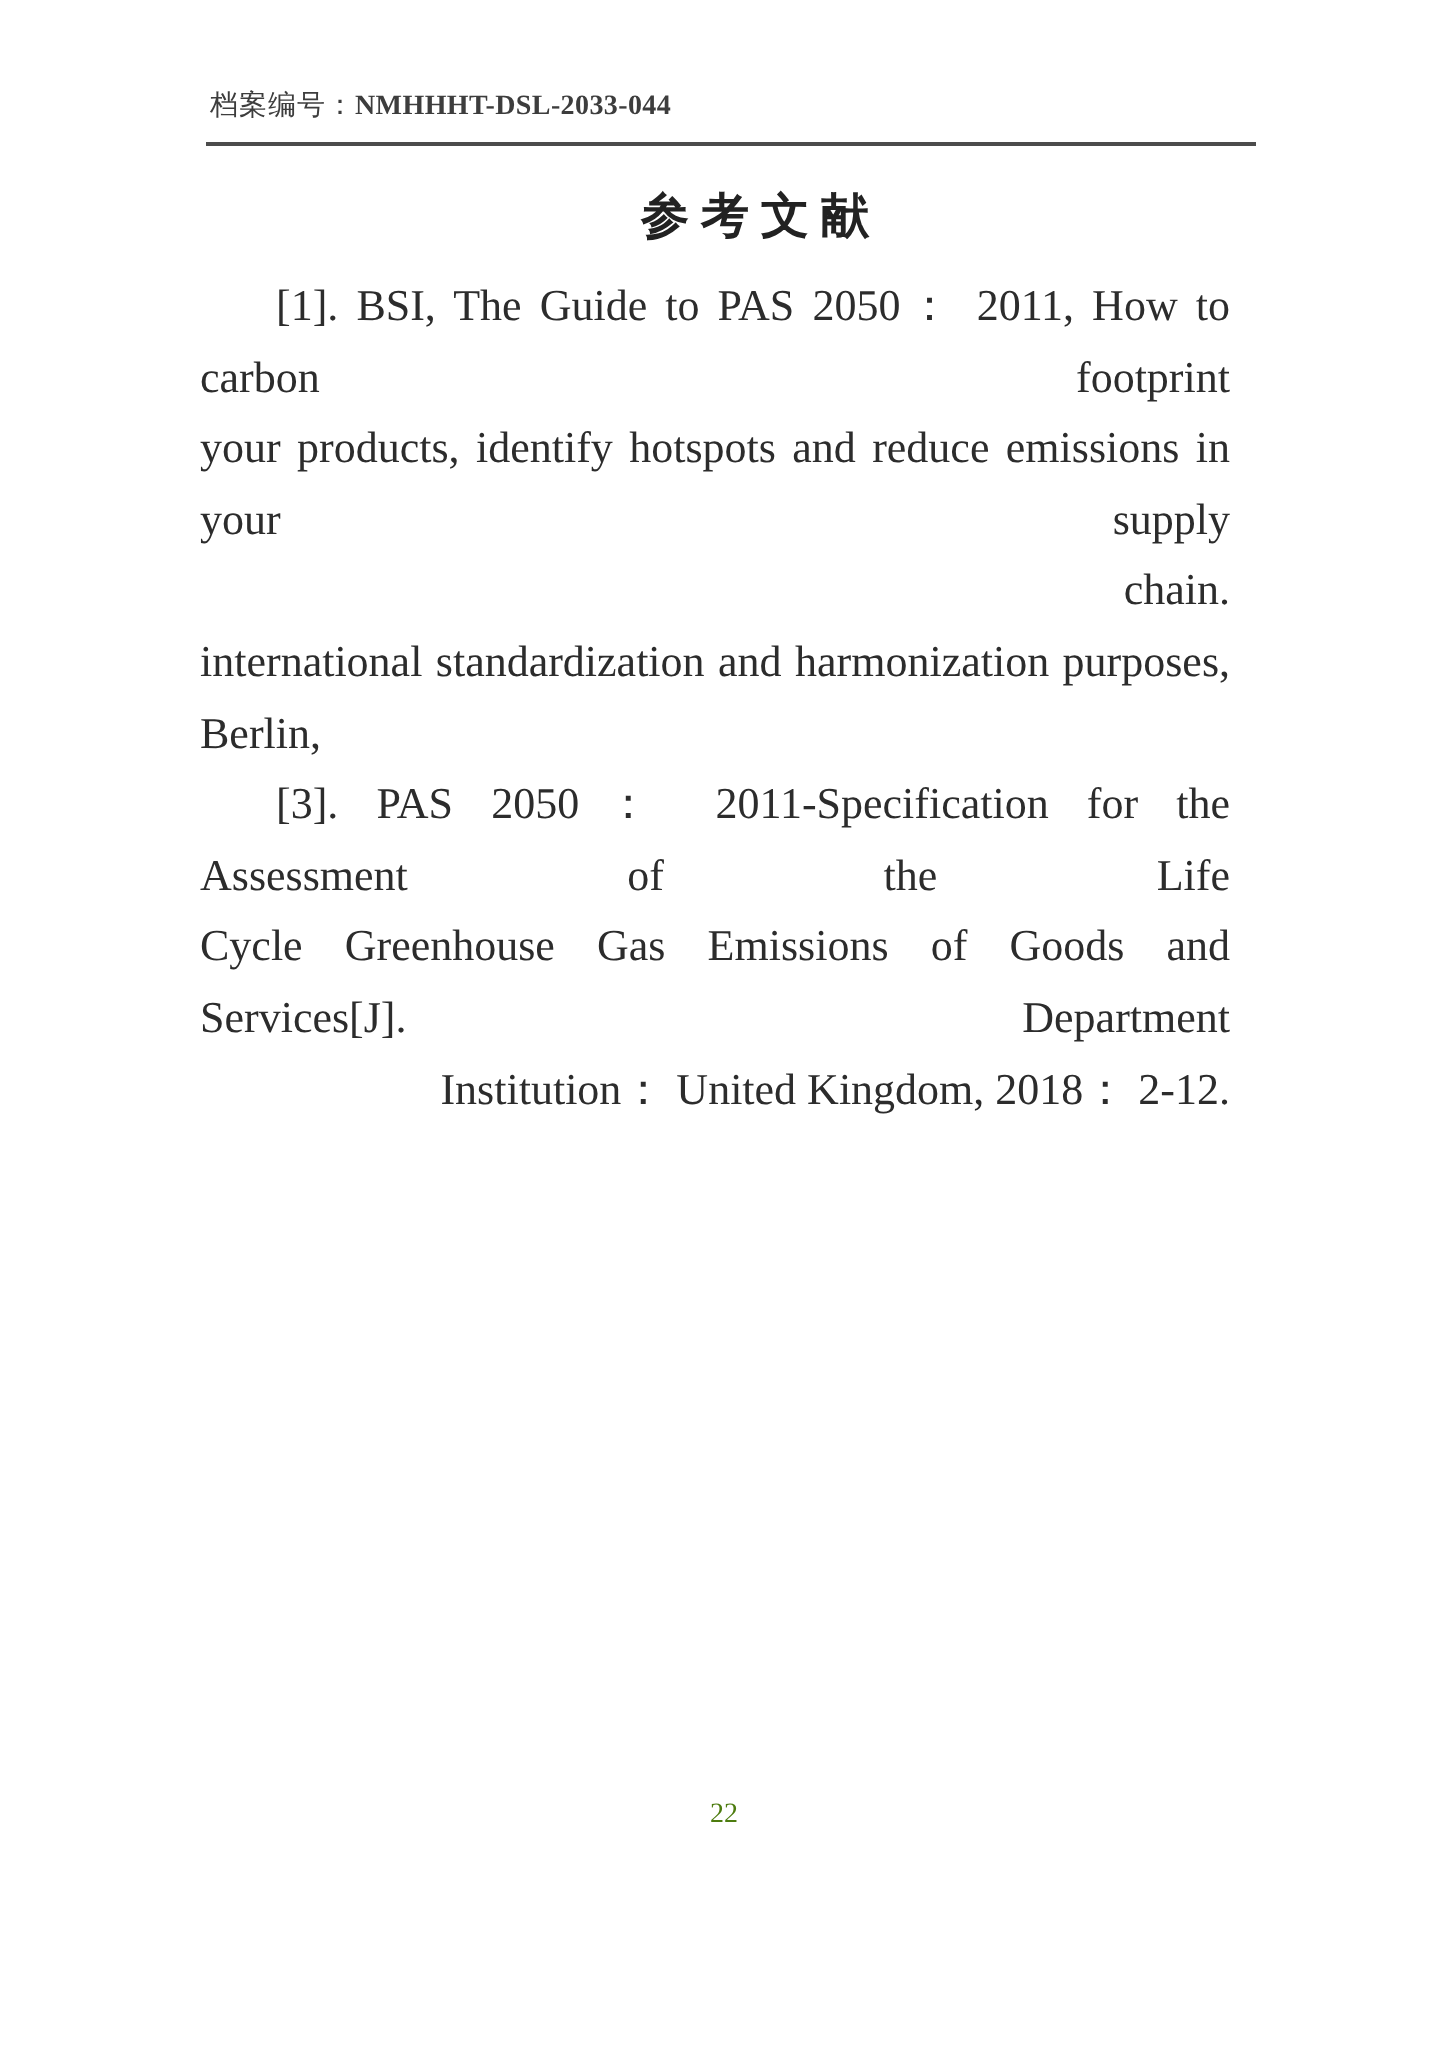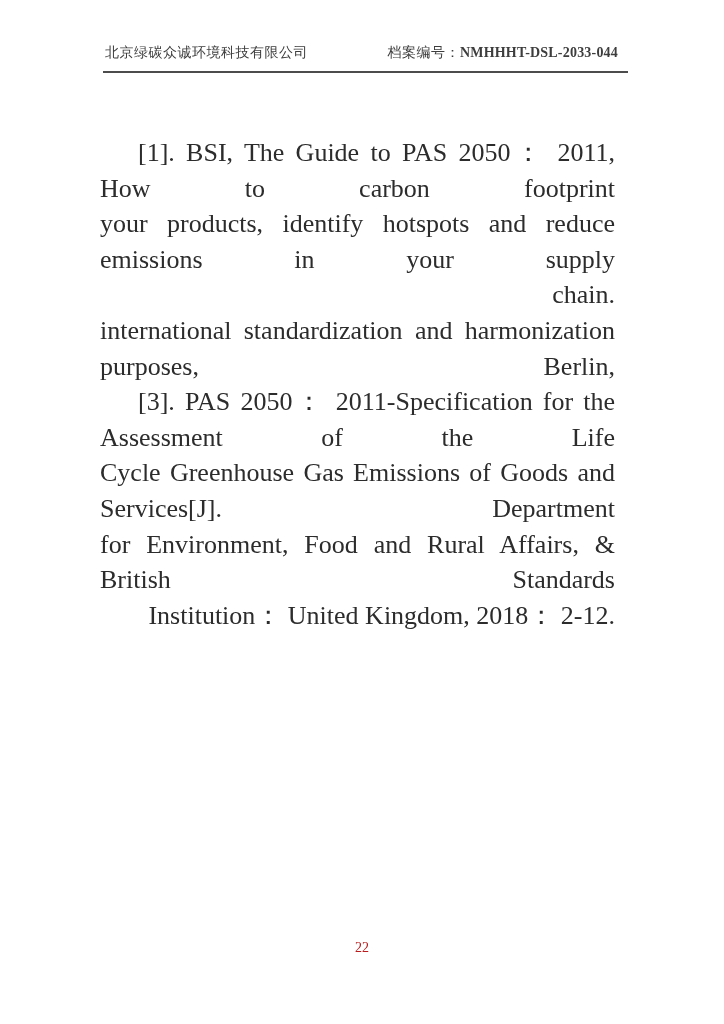--- a/index.html
+++ b/index.html
@@ -53,77 +53,76 @@
     font-weight: 600;
     letter-spacing: 6px;
     color: #222222;
   }
   
   .bodytext {
     position: absolute;
     top: 135px;
     left: 100px;
     width: 515px;
-    font-size: 26px;
+    font-size: 22px;
     line-height: 35.6px;
     color: var(--text, #2c2c2c);
   }
   .ln {
     min-height: 35.6px;
     text-align: right;
   }
   .ln.j {
     text-align: justify;
     text-align-last: justify;
     text-justify: inter-word;
   }
   .ln.ind {
     text-indent: 38px;
   }
   
   .pageno {
     position: absolute;
-    top: 940px;
+    top: 900px;
     left: 0;
     width: 724px;
     text-align: center;
     font-size: 14px;
-    color: #b91c1c;
+    color: #4d7c0f;
   }
 </style>
 </head>
 <body>
 
 <div class="page" style="--text: #2c2c2c; --header-text: #3d3d3d; --rule: #4c4c4c;">
 
   <div class="header">
-    <span class="company">北京绿碳众诚环境科技有限公司</span>
     <span class="doc-number-wrap">
       <span class="doc-number-label">档案编号：</span><span class="doc-number">NMHHHT-DSL-2033-044</span>
     </span>
   </div>
   <div class="header-rule"></div>
 
+  <h1 class="page-title">参考文献</h1>
 
   <div class="bodytext">
 
     <div>
       <div class="ln j ind">[1]. BSI, The Guide to PAS 2050： 2011, How to carbon footprint</div>
       <div class="ln j">your products, identify hotspots and reduce emissions in your supply</div>
       <div class="ln">chain.</div>
     </div>
 
     <div>
       <div class="ln j">international standardization and harmonization purposes, Berlin,</div>
     </div>
 
     <div>
       <div class="ln j ind">[3]. PAS 2050： 2011-Specification for the Assessment of the Life</div>
       <div class="ln j">Cycle Greenhouse Gas Emissions of Goods and Services[J]. Department</div>
-      <div class="ln j">for Environment, Food and Rural Affairs, &amp; British Standards</div>
       <div class="ln">Institution： United Kingdom, 2018： 2-12.</div>
     </div>
 
   </div>
 
   <div class="pageno">22</div>
 
 </div>
 
 </body></html>

